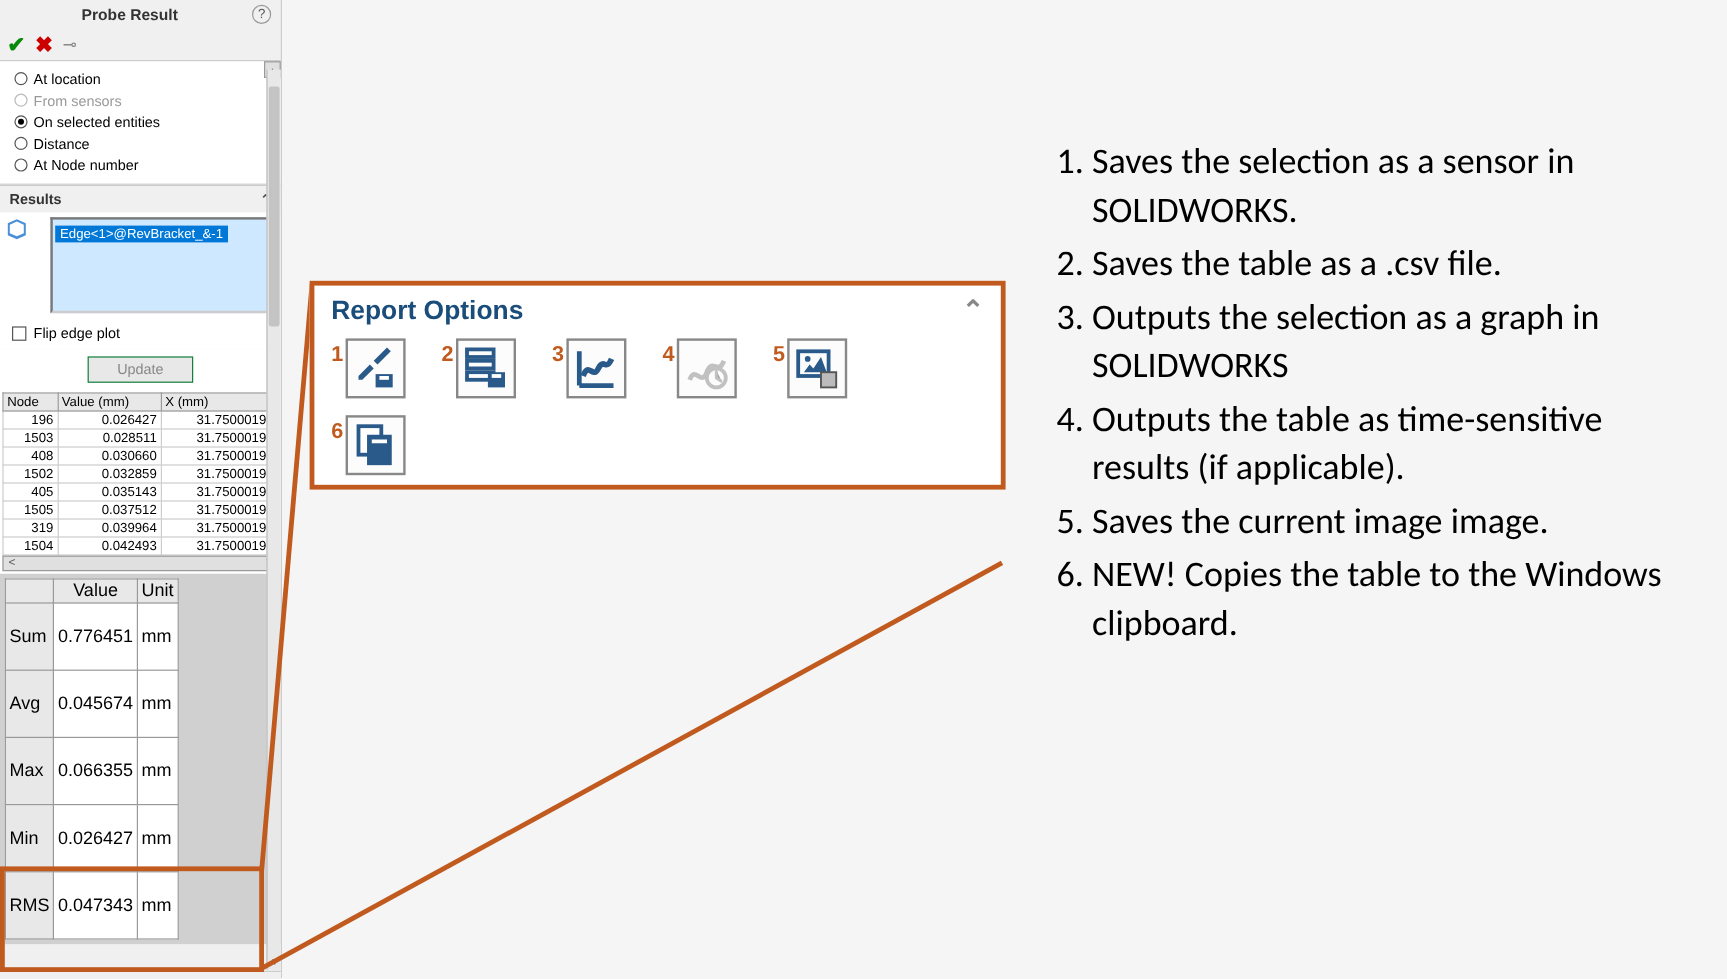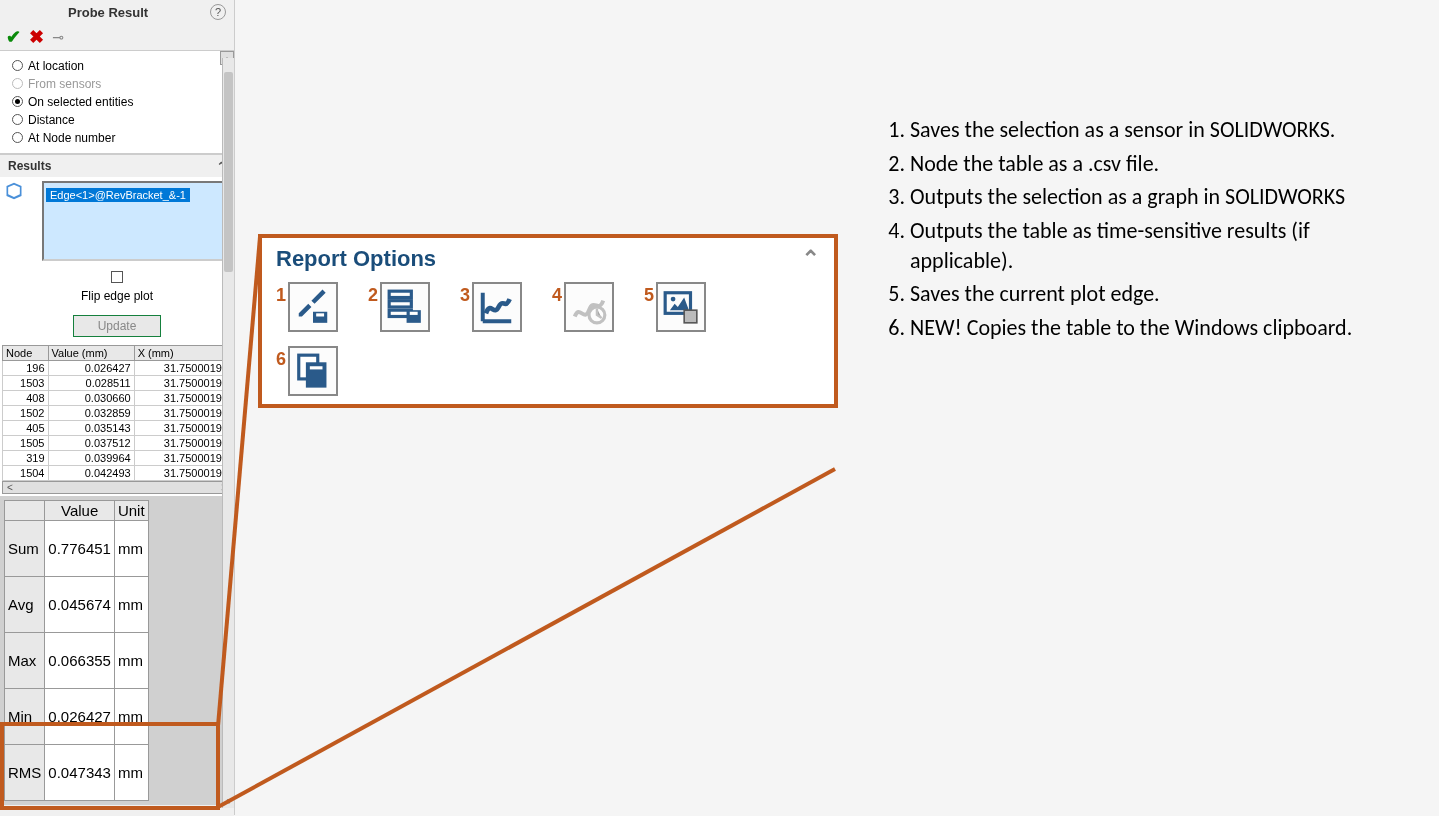--- a/index.html
+++ b/index.html
@@ -26,21 +26,21 @@
     .radio-circle.disabled { border-color: #bbb; }
     
     .section-header { padding: 4px 8px; font-size: 12px; font-weight: bold; color: #333; display: flex; justify-content: space-between; align-items: center; background: #f0f0f0; border-top: 1px solid #ccc; }
     .collapse-icon { font-size: 11px; color: #555; }
     
     .results-box { background: #fff; padding: 4px; display: flex; gap: 18px; }
     .cube-icon { width: 20px; height: 20px; display: flex; align-items: center; justify-content: center; color: #4a90d9; font-size: 16px; }
     .selection-list { flex: 1; border: 2px inset #ccc; background: #cde8ff; height: 80px; padding: 2px; }
     .selected-entity { background: #0078d7; color: #fff; font-size: 11px; padding: 1px 4px; display: inline-block; }
     
-    .flip-check { padding: 6px 10px; background: #fff; font-size: 12px; display: flex; align-items: center; gap: 6px; flex-direction: column; }
+    .flip-check { padding: 6px 10px; background: #fff; font-size: 12px; display: flex; align-items: center; gap: 6px; }
     .checkbox-box { width: 12px; height: 12px; border: 1px solid #555; background: #fff; }
     
     .update-btn { display: block; margin: 4px auto; background: #e8e8e8; border: 1px solid #15803d; padding: 3px 24px; font-size: 12px; color: #888; }
     
     .data-table { width: 100%; background: #fff; border-collapse: collapse; font-size: 11px; }
     .data-table th { background: #e8e8e8; border: 1px solid #999; padding: 1px 3px; font-weight: normal; text-align: left; }
     .data-table td { border: 1px solid #ccc; padding: 1px 3px; text-align: right; background: #fff; }
     .table-wrap { background: #fff; padding: 2px; position: relative; }
     .hscroll { display: flex; justify-content: space-between; background: #e0e0e0; border: 1px solid #999; font-size: 10px; color: #555; }
     .hscroll span { padding: 0 4px; }
@@ -63,21 +63,21 @@
     .callout-icon-wrap { display: flex; align-items: flex-start; }
     .callout-num { color: #c05a1e; font-weight: bold; font-size: 18px; margin-right: 2px; line-height: 1; padding-top: 4px; }
     .big-icon-btn { width: 50px; height: 50px; border: 2px solid #888; background: #fcfcfc; display: flex; align-items: center; justify-content: center; }
     .big-icon-btn svg { width: 38px; height: 38px; }
     .big-icon-btn.disabled svg { opacity: 0.35; }
     
     
     .small-highlight { position: absolute; left: 0; top: 722px; width: 220px; height: 88px; border: 4px solid #c05a1e; pointer-events: none; }
     
     
-    .descriptions { position: absolute; left: 880px; top: 115px; width: 520px; font-size: 22px; color: #000; font-family: Calibri, Arial, sans-serif; line-height: 1.35; }
+    .descriptions { position: absolute; left: 880px; top: 115px; width: 520px; font-size: 30px; color: #000; font-family: Calibri, Arial, sans-serif; line-height: 1.35; }
     .descriptions ol { list-style: decimal; padding-left: 30px; }
     .descriptions li { margin-bottom: 4px; }
     
     .right-scroll { position: absolute; left: 222px; top: 58px; width: 12px; height: 750px; background: #e8e8e8; border-left: 1px solid #bbb; }
     .right-scroll .thumb { position: absolute; left: 1px; top: 14px; width: 9px; height: 200px; background: #c4c4c4; border-radius: 2px; }
     .right-scroll .arrow-down { position: absolute; bottom: 0; left: 0; width: 12px; height: 14px; display: flex; align-items: center; justify-content: center; font-size: 9px; color: #555; }
     
     svg line { pointer-events: none; }
   </style>
 </head>
@@ -350,19 +350,19 @@
             <path fill="#fff" d="M10 9h8v2h-8z"></path>
           </svg>
       </span>
     </div>
   </div>
 </div>
 
 <div class="descriptions">
   <ol id="desc-list">
       <li>Saves the selection as a sensor in SOLIDWORKS.</li>
-      <li>Node the table as a .csv file.</li>
+      <li>Saves the table as a .csv file.</li>
       <li>Outputs the selection as a graph in SOLIDWORKS</li>
       <li>Outputs the table as time-sensitive results (if applicable).</li>
-      <li>Saves the current plot edge.</li>
+      <li>Saves the current image image.</li>
       <li>NEW! Copies the table to the Windows clipboard.</li>
     </ol>
 </div>
 
 </body></html>

